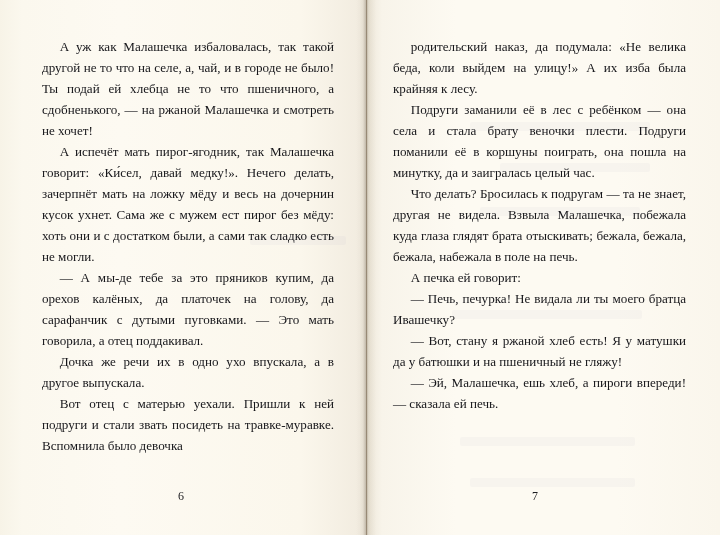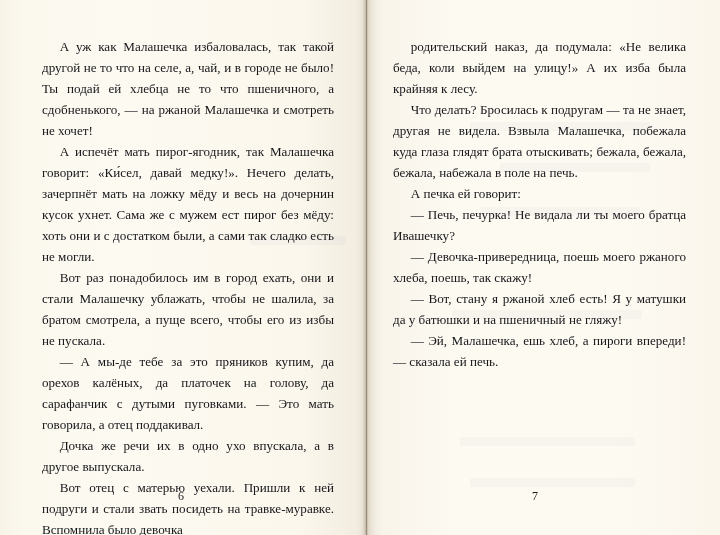--- a/index.html
+++ b/index.html
@@ -128,34 +128,33 @@
   <div class="showthrough" style="left:460px;  top:437px; width:175px; height:9px;"></div>
   <div class="showthrough" style="left:470px;  top:478px; width:165px; height:9px;"></div>
 
   <div id="gutter"></div>
   <div id="gutter-line"></div>
 
   <div class="page left">
     <div class="textblock">
       <p>А уж как Малашечка избаловалась, так такой другой не то что на селе, а, чай, и в городе не было! Ты подай ей хлебца не то что пшеничного, а сдобненького, — на ржаной Малашечка и смотреть не хочет!</p>
       <p>А испечёт мать пирог-ягодник, так Малашечка говорит: «Ки́сел, давай медку!». Нечего делать, зачерпнёт мать на ложку мёду и весь на дочернин кусок ухнет. Сама же с мужем ест пирог без мёду: хоть они и с достатком были, а сами так сладко есть не могли.</p>
-      <p>Вот раз понадобилось им в город ехать, они и стали Малашечку ублажать, чтобы не шалила, за братом смотрела, а пуще всего, чтобы его из избы не пускала.</p>
       <p>— А мы-де тебе за это пряников купим, да орехов калёных, да платочек на голову, да сарафанчик с дутыми пуговками. — Это мать говорила, а отец поддакивал.</p>
       <p>Дочка же речи их в одно ухо впускала, а в другое выпускала.</p>
       <p>Вот отец с матерью уехали. Пришли к ней подруги и стали звать посидеть на травке-муравке. Вспомнила было девочка</p>
     </div>
     <div class="folio">6</div>
   </div>
 
   <div class="page right">
     <div class="textblock">
       <p>родительский наказ, да подумала: «Не велика беда, коли выйдем на улицу!» А их изба была крайняя к лесу.</p>
+      <p>Подруги заманили её в лес с ребёнком — она села и стала брату веночки плести. Подруги поманили её в коршуны поиграть, она пошла на минутку, да и заигралась целый час.</p>
       <p>Что делать? Бросилась к подругам — та не знает, другая не видела. Взвыла Малашечка, побежала куда глаза глядят брата отыскивать; бежала, бежала, бежала, набежала в поле на печь.</p>
       <p>А печка ей говорит:</p>
       <p>— Печь, печурка! Не видала ли ты моего братца Ивашечку?</p>
-      <p>— Девочка-привередница, поешь моего ржаного хлеба, поешь, так скажу!</p>
       <p>— Вот, стану я ржаной хлеб есть! Я у матушки да у батюшки и на пшеничный не гляжу!</p>
       <p>— Эй, Малашечка, ешь хлеб, а пироги впереди! — сказала ей печь.</p>
     </div>
     <div class="folio">7</div>
   </div>
 
 </div>
 
 </body></html>

